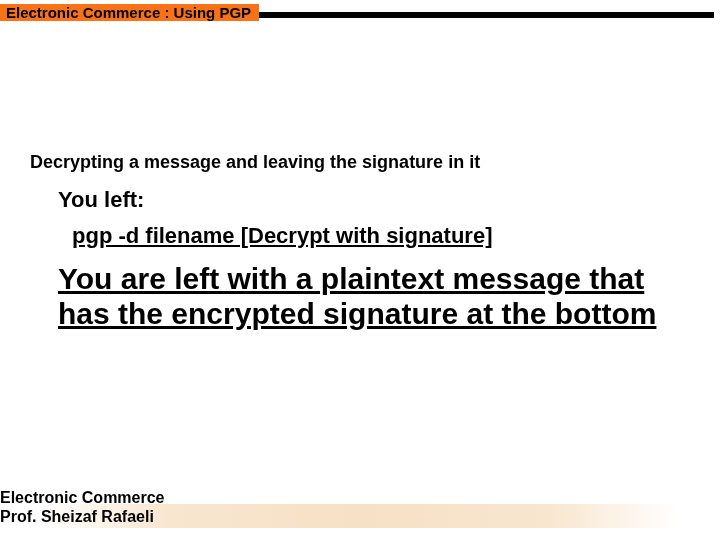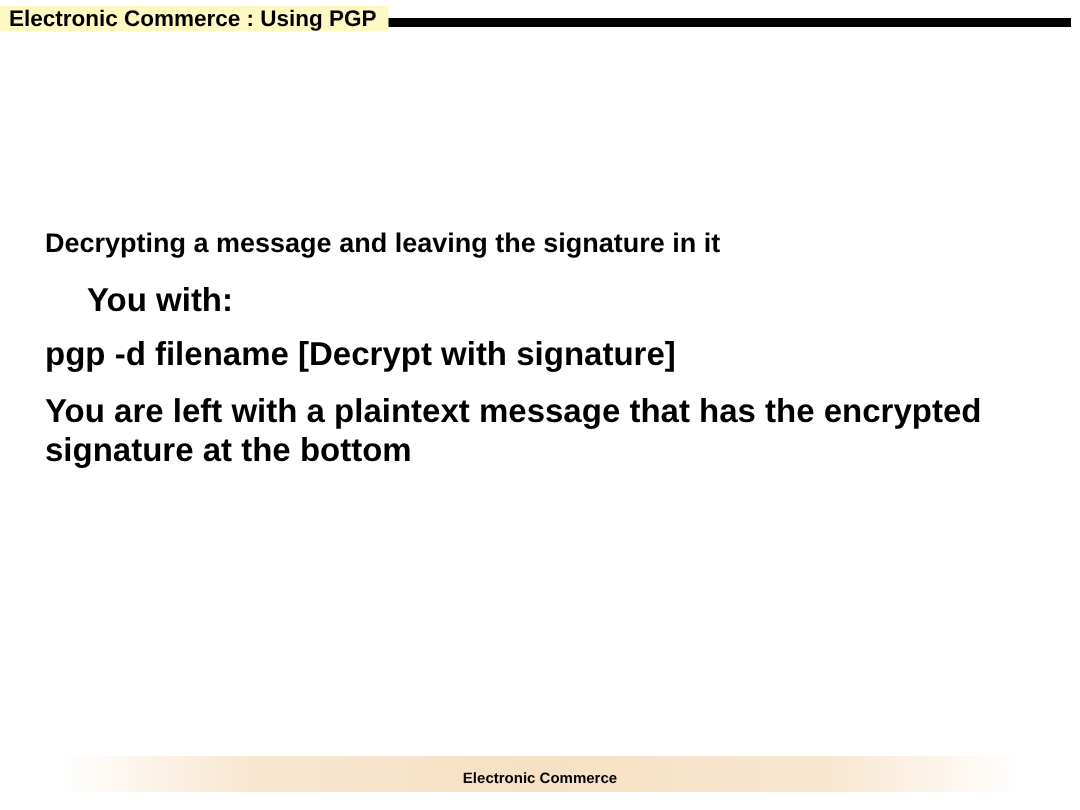--- a/index.html
+++ b/index.html
@@ -15,21 +15,21 @@
     position: relative;
     width: 100%;
     padding-top: 4px;
   }
   .header-title {
     font-size: 15px;
     font-weight: bold;
     color: #000;
     padding-left: 6px;
     display: inline-block;
-    background: #fef9c3;
+    background: #f97316;
     position: relative;
     z-index: 2;
     padding-right: 8px;
   }
   .header-rule {
     position: absolute;
     left: 0;
     right: 6px;
     top: 12px;
     height: 6px;
@@ -49,36 +49,39 @@
     font-size: 22px;
     font-weight: bold;
     color: #000;
     margin-left: 28px;
     margin-bottom: 10px;
   }
   .line2 {
     font-size: 22px;
     font-weight: bold;
     color: #000;
+    margin-left: 42px;
     margin-bottom: 12px;
+    text-decoration: underline;
   }
   .para {
-    font-size: 22px;
+    font-size: 30px;
     font-weight: bold;
     color: #000;
+    margin-left: 28px;
     margin-bottom: 14px;
     line-height: 1.18;
+    text-decoration: underline;
   }
   .footer {
     position: absolute;
     left: 0;
     right: 0;
     bottom: 14px;
-    text-align: center;
-    font-size: 10px;
+    font-size: 16px;
     font-weight: bold;
     color: #000;
     line-height: 1.2;
   }
   .footer-bar {
     position: absolute;
     left: 40px;
     right: 40px;
     bottom: 12px;
     height: 24px;
@@ -95,23 +98,24 @@
 </head>
 <body>
 
 <div class="header">
   <div class="header-rule"></div>
   <span class="header-title">Electronic Commerce :  Using PGP</span>
 </div>
 
 <div class="content">
   <div class="heading">Decrypting a message and leaving the signature in it</div>
-  <div class="line1">You with:</div>
+  <div class="line1">You left:</div>
   <div class="line2">pgp -d filename  [Decrypt with signature]</div>
   <div class="para">You are left with a plaintext message that has the encrypted signature at the bottom</div>
 </div>
 
 <div class="footer-bar"></div>
 <div class="footer">
   <div class="footer-text">
     <div>Electronic Commerce</div>
+    <div>Prof. Sheizaf Rafaeli</div>
   </div>
 </div>
 
 </body></html>

